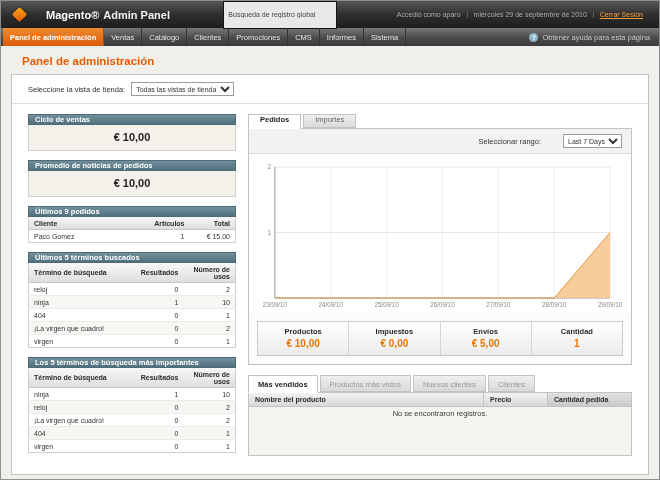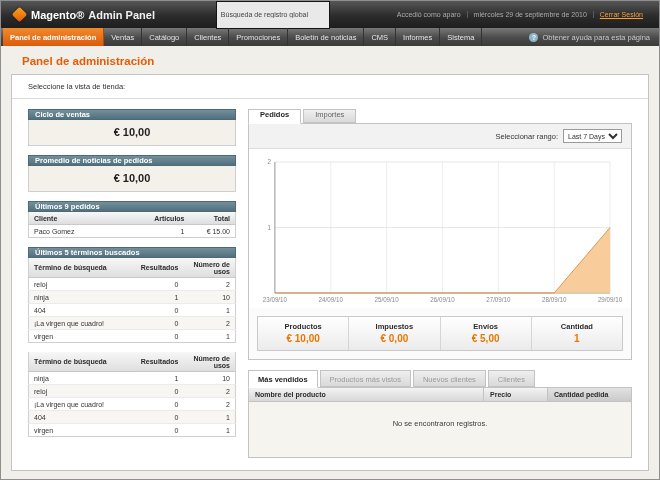--- a/index.html
+++ b/index.html
@@ -11,21 +11,21 @@
     overflow:hidden;
     position:relative;
   }
   
   .header {
     height:27px;
     background:linear-gradient(180deg,#565656 0%,#2c2c2c 55%,#1e1e1e 100%);
     display:flex; align-items:center;
     padding:0 10px; gap:10px;
   }
-  .logo { display:flex; align-items:center; }
+  .logo { display:flex; align-items:center;gap:15px; }
   .logo-mark {
     width:11px; height:11px; margin:0 6px 0 3px;
     background:linear-gradient(135deg,#f7a61b,#e4590a);
     transform:rotate(45deg); border-radius:2px;
     box-shadow:0 0 2px rgba(0,0,0,.6);
   }
   .brand { font-size:11px; font-weight:bold; color:#fff; white-space:nowrap; }
   .brand-suffix { margin-left:4px; color:#f0f0f0; }
   .header-search { flex:1; display:flex; justify-content:center; }
   .header-search input {
@@ -105,42 +105,42 @@
     background:linear-gradient(#efefef,#d9d9d9);
     color:#666; cursor:pointer; white-space:nowrap;
   }
   .btab { color:#9a9a9a; padding:4px 9px 2px; }
   .tab.active, .btab.active {
     background:#fff; border-bottom:1px solid #fff;
     margin-bottom:-1px; font-weight:bold; color:#1f1f1f; z-index:2;
   }
   .panel { border:1px solid #c3c3c3; background:#fbfbfb; }
   .range-row {
-    display:flex; justify-content:flex-end; align-items:center; gap:5px;
+    display:flex; justify-content:flex-end; align-items:center; gap:22px;
     padding:5px 9px; background:#f2f2f2; border-bottom:1px solid #ddd;
     font-size:7.5px; color:#333;
   }
   .chart-wrap { background:#fff; padding:7px 8px 2px; }
   #chart-svg { display:block; width:100%; height:150px; }
   .stats { display:flex; border:1px solid #c9c9c9; margin:8px; background:linear-gradient(#ffffff,#ebebeb); }
   .stat { flex:1; text-align:center; padding:5px 0 6px; border-left:1px solid #d5d5d5; }
   .stat:first-child { border-left:none; }
   .stat-label { font-size:7.5px; font-weight:bold; color:#2b2b2b; }
   .stat-value { font-size:10px; font-weight:bold; color:#ea7601; margin-top:2px; }
   .grid { border:1px solid #c3c3c3; background:#fff; }
   .grid-head {
     display:flex; background:linear-gradient(#f3f3f3,#d8d8d8);
     font-size:7px; font-weight:bold; color:#2b2b2b;
     border-bottom:1px solid #c3c3c3;
   }
   .gh { padding:3px 6px; }
   .gh-name { flex:1; }
   .gh-price { width:64px; border-left:1px solid #c3c3c3; }
   .gh-qty { width:84px; border-left:1px solid #c3c3c3; background:linear-gradient(#e2e2e2,#cacaca); }
-  .grid-empty { height:55px; background:#f6f4ef; font-size:7.5px; color:#3a3a3a; text-align:center; padding-top:17px; }
+  .grid-empty { height:48px; background:#f6f4ef; font-size:7.5px; color:#3a3a3a; text-align:center; padding-top:2px; }
 </style>
 </head>
 <body>
 
 <div class="header">
   <div class="logo">
     <span class="logo-mark"></span>
     <span class="brand">
       <span>Magento®</span><span class="brand-suffix">Admin Panel</span>
     </span>
@@ -154,36 +154,38 @@
     <a class="logout">Cerrar Sesión</a>
   </div>
 </div>
 
 <div class="nav">
   <div class="nav-item active">Panel de administración</div>
   <div class="nav-item">Ventas</div>
   <div class="nav-item">Catálogo</div>
   <div class="nav-item">Clientes</div>
   <div class="nav-item">Promociones</div>
-  <div class="nav-item">Boletín de noticias</div>
   <div class="nav-item">CMS</div>
   <div class="nav-item">Informes</div>
   <div class="nav-item">Sistema</div>
   <div class="nav-help">
     <span class="help-icon">?</span>
     <span>Obtener ayuda para esta página</span>
   </div>
 </div>
 
 <div class="page-title">Panel de administración</div>
 
 <div class="content">
 
   <div class="storeview">
     <span>Seleccione la vista de tienda:</span>
+    <select>
+      <option>Todas las vistas de tienda</option>
+    </select>
   </div>
 
   <div class="dashboard">
 
     <div class="col-left">
 
       <div class="box">
         <div class="box-head">Ciclo de ventas</div>
         <div class="box-value">€ 10,00</div>
       </div>
@@ -247,20 +249,21 @@
             <tr>
               <td>virgen</td>
               <td class="num">0</td>
               <td class="num">1</td>
             </tr>
           </tbody>
         </table>
       </div>
 
       <div class="box">
+        <div class="box-head">Los 5 términos de búsqueda más importantes</div>
         <table>
           <thead>
             <tr>
               <th>Término de búsqueda</th>
               <th class="num w40">Resultados</th>
               <th class="num w52">Número de usos</th>
             </tr>
           </thead>
           <tbody>
             <tr>

